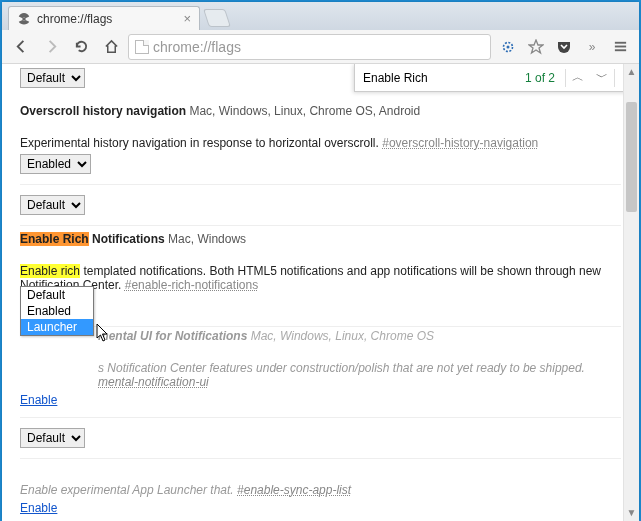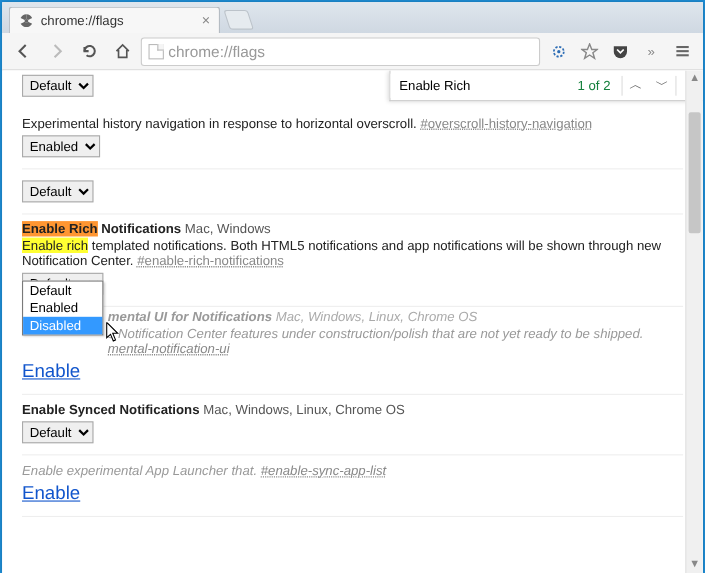--- a/index.html
+++ b/index.html
@@ -138,24 +138,24 @@
 }
 .flag {
   padding: 6px 0 10px 0;
   border-bottom: 1px solid #eee;
 }
 .flag.gray .flag-title, .flag.gray .flag-desc { color: #999; font-style: italic; }
 .flag-title { font-size: 12px; color: #222; }
 .flag-title b { font-weight: bold; }
 .flag-plat { font-weight: normal; color: #555; }
 .flag.gray .flag-plat { color: #aaa; }
-.flag-desc { font-size: 12px; color: #222; margin-top: 1px; }
+.flag-desc { font-size: 12px; color: #222; margin-top: 18px; }
 .flag-hash { color: #888; text-decoration: underline dotted; }
 .flag-action { margin-top: 4px; }
-.flag-link { color: #1155cc; text-decoration: underline; font-size: 17px; cursor: pointer; }
+.flag-link { color: #1155cc; text-decoration: underline; font-size: 12px; cursor: pointer; }
 .hl-orange { background: #ff9632; }
 .hl-yellow { background: #ffff32; }
 .dropdown-open {
   position: absolute;
   background: #fff;
   border: 1px solid #7a7a7a;
   box-shadow: 1px 1px 2px rgba(0,0,0,.2);
   font-size: 12px;
   z-index: 50;
 }
@@ -266,20 +266,24 @@
       <span class="findsep"></span>
       <span class="findbtn">︿</span>
       <span class="findbtn">﹀</span>
       <span class="findsep"></span>
       <span class="findbtn">×</span>
     </div>
 
     <div class="flags-list">
 
       <div class="flag">
+        <div class="flag-title">
+          <b>Overscroll history navigation</b>
+          <span class="flag-plat">Mac, Windows, Linux, Chrome OS, Android</span>
+        </div>
         <div class="flag-desc">
           <span>Experimental history navigation in response to horizontal overscroll.</span>
           <span class="flag-hash">#overscroll-history-navigation</span>
         </div>
         <div class="flag-action">
           <select class="flag-select"><option>Enabled</option></select>
         </div>
       </div>
 
       <div class="flag">
@@ -296,21 +300,21 @@
         <div class="flag-desc">
           <span class="hl-yellow">Enable rich</span><span> templated notifications. Both HTML5 notifications and app notifications will be shown through new Notification Center.</span>
           <span class="flag-hash">#enable-rich-notifications</span>
         </div>
         <div class="flag-action">
           <select class="flag-select" style="width:74px"><option>Default</option></select>
         </div>
         <div class="dropdown-open" style="left:0; top:60px; width:74px;">
           <div class="opt">Default</div>
           <div class="opt">Enabled</div>
-          <div class="opt sel">Disabled</div>
+          <div class="opt sel">Launcher</div>
         </div>
         <svg class="cursor-arrow" style="left:76px; top:98px;" viewBox="0 0 12 18">
             <path d="M0 0 L0 14 L3.5 11 L6 17 L8 16 L5.5 10 L10 10 Z" fill="#fff" stroke="#000" stroke-width="1"></path>
           </svg>
       </div>
 
       <div class="flag gray" style="padding-top:2px;">
         <div class="flag-title" style="padding-left:78px;">
           <b>mental UI for Notifications</b>
           <span class="flag-plat">Mac, Windows, Linux, Chrome OS</span>
@@ -318,24 +322,20 @@
         <div class="flag-desc" style="padding-left:78px;">
           <span>s Notification Center features under construction/polish that are not yet ready to be shipped.</span><br>
           <span class="flag-hash" style="margin-left:0">mental-notification-ui</span>
         </div>
         <div class="flag-action">
           <span class="flag-link">Enable</span>
         </div>
       </div>
 
       <div class="flag">
-        <div class="flag-title">
-          <b>Enable Synced Notifications</b>
-          <span class="flag-plat">Mac, Windows, Linux, Chrome OS</span>
-        </div>
         <div class="flag-action">
           <select class="flag-select"><option>Default</option></select>
         </div>
       </div>
 
       <div class="flag gray">
         <div class="flag-desc">
           <span>Enable experimental App Launcher that.</span>
           <span class="flag-hash">#enable-sync-app-list</span>
         </div>

